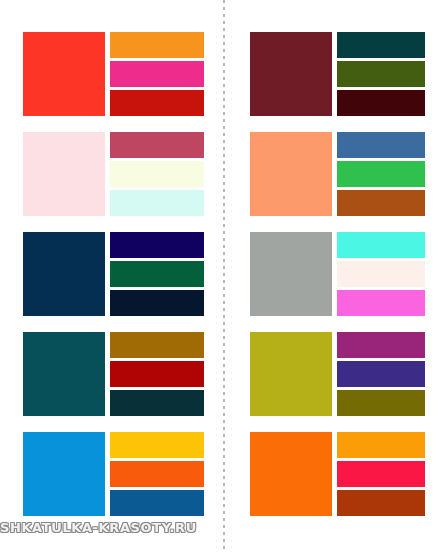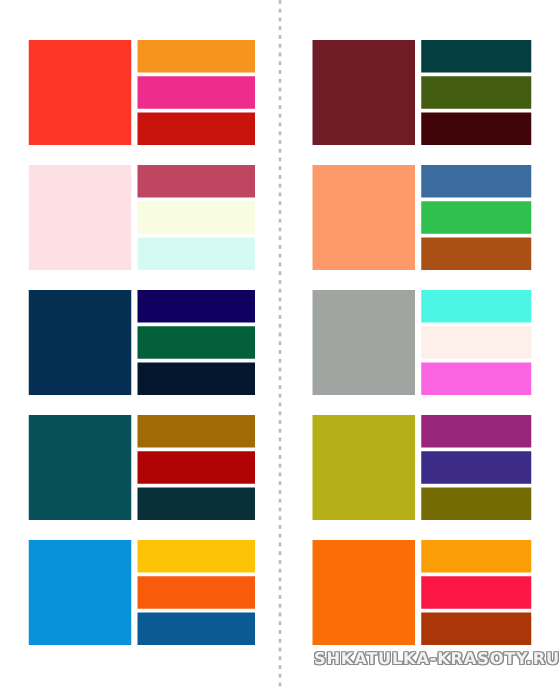--- a/index.html
+++ b/index.html
@@ -74,21 +74,21 @@
   }
   .accent-swatch {
     height: 26px;
     width: 100%;
   }
   .watermark {
     position: absolute;
     left: 0;
     top: 520px;
     width: 448px;
-    text-align: right;
+    text-align: left;
     font-family: "DejaVu Sans", sans-serif;
     font-size: 13px;
     font-weight: bold;
     letter-spacing: 0.6px;
     color: #f2f2f2;
     text-shadow:
       -1px -1px 0 #8a8a8a,
        1px -1px 0 #8a8a8a,
       -1px  1px 0 #8a8a8a,
        1px  1px 0 #8a8a8a,

